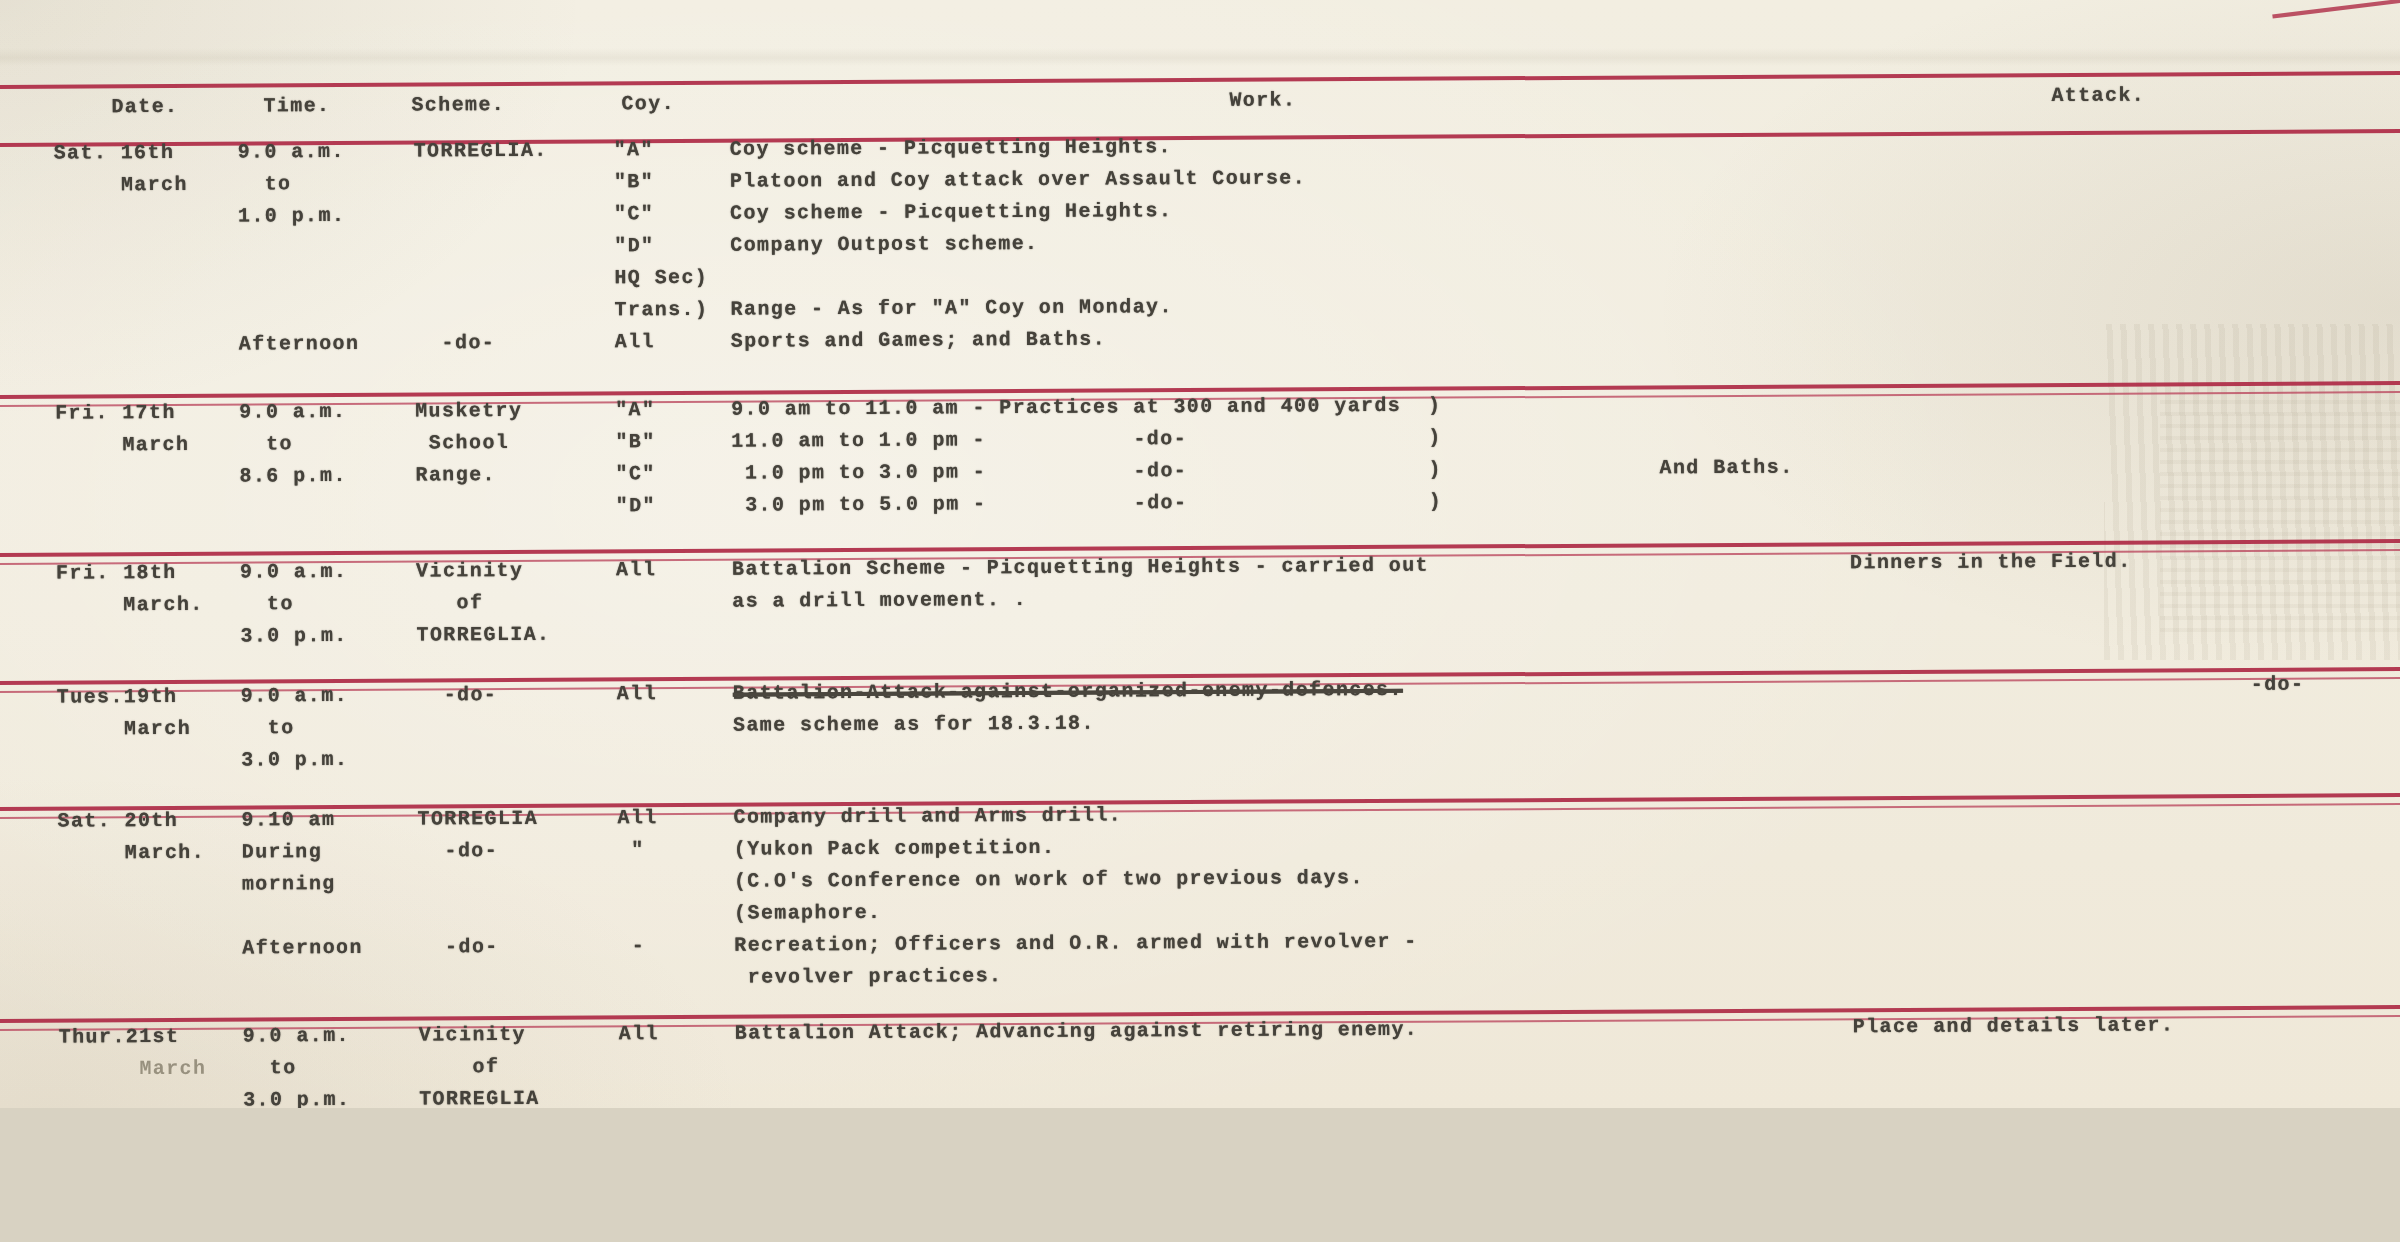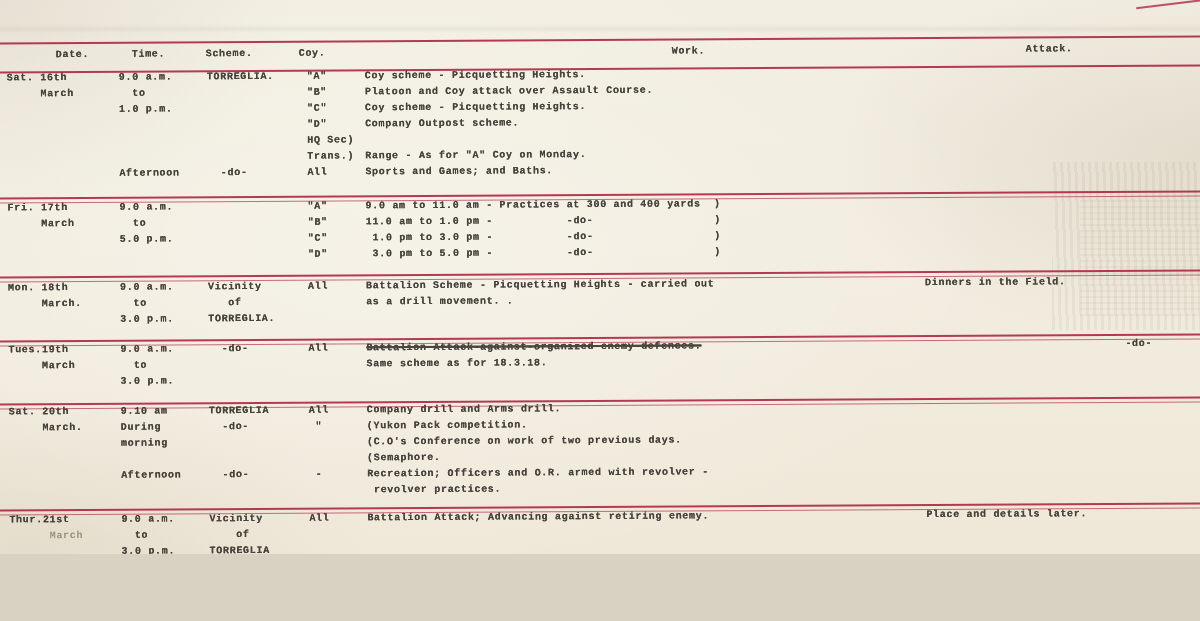--- a/index.html
+++ b/index.html
@@ -17,21 +17,21 @@
   }
   .tilt{position:absolute;inset:0;transform:rotate(-0.33deg);}
   .txt{text-shadow:0 0 0.6px rgba(64,60,52,0.85);}
   .rule{position:absolute;left:-12px;width:1224px;height:2px;background:#ae2a45;opacity:.92;}
   .rule.thin{height:1px;background:#bb4a60;opacity:.8;}
   .hdr{position:absolute;top:44px;height:16px;line-height:16px;white-space:pre;}
   .block{position:absolute;left:0;width:1200px;}
   .block-0{top:67px}.block-1{top:197px}.block-2{top:277px}
   .block-3{top:339px}.block-4{top:401px}.block-5{top:509px}
   .col{position:absolute;top:0;}
-  .col-date{left:8px}.col-time{left:120px}.col-place{left:208px}
+  .col-date{left:28px}.col-time{left:120px}.col-place{left:208px}
   .col-coy{left:308px}.col-work{left:366px}.col-remarks{left:925px}
   .block-1 .col-remarks{left:830px}
   .block-3 .col-remarks{left:1125px}
   .line{height:16px;line-height:16px;white-space:pre;}
   .block-3 .col-work .line-0{text-decoration:line-through;text-decoration-thickness:1.6px;text-decoration-color:#4a463e;}
   .block-5 .col-date .line-1{color:#98917f;text-shadow:none;}
   .page-num{position:absolute;left:1150px;top:586px;width:36px;text-align:center;transform:rotate(90deg);}
   .corner-tick{position:absolute;top:3px;left:1136px;width:70px;height:2px;background:#ae2a45;transform:rotate(-7deg);opacity:.8;}
   .bleed1{position:absolute;left:1052px;top:162px;width:148px;height:168px;
     background:repeating-linear-gradient(88deg, rgba(108,94,66,0.07) 0 3px, rgba(108,94,66,0) 3px 7px);}
@@ -62,22 +62,22 @@
     <div class="rule" style="top:400px"></div>
     <div class="rule thin" style="top:405px"></div>
     <div class="rule" style="top:506px"></div>
     <div class="rule thin" style="top:511px"></div>
     <div class="rule" style="top:567px"></div>
     <div class="rule thin" style="top:571px"></div>
 
     <span class="hdr txt" style="left:57px">Date.</span>
     <span class="hdr txt" style="left:133px">Time.</span>
     <span class="hdr txt" style="left:207px">Scheme.</span>
-    <span class="hdr txt" style="left:300px">Coy.</span>
-    <span class="hdr txt" style="left:673px">Work.</span>
+    <span class="hdr txt" style="left:312px">Coy.</span>
+    <span class="hdr txt" style="left:616px">Work.</span>
     <span class="hdr txt" style="left:1027px">Attack.</span>
 
     <div id="blocks">
         <div class="block block-0">
           <div class="col col-date">
             <div class="line line-0 txt">Sat. 16th</div>
             <div class="line line-1 txt">     March</div>
           </div>
           <div class="col col-time">
             <div class="line line-0 txt">9.0 a.m.</div>
@@ -118,38 +118,48 @@
           <div class="col col-remarks"></div>
         </div>
         <div class="block block-1">
           <div class="col col-date">
             <div class="line line-0 txt">Fri. 17th</div>
             <div class="line line-1 txt">     March</div>
           </div>
           <div class="col col-time">
             <div class="line line-0 txt">9.0 a.m.</div>
             <div class="line line-1 txt">  to</div>
-            <div class="line line-2 txt">5.0 p.m.</div>
+            <div class="line line-2 txt">8.6 p.m.</div>
+          </div>
+          <div class="col col-place">
+            <div class="line line-0 txt">Musketry</div>
+            <div class="line line-1 txt"> School</div>
+            <div class="line line-2 txt">Range.</div>
           </div>
           <div class="col col-coy">
             <div class="line line-0 txt">"A"</div>
             <div class="line line-1 txt">"B"</div>
             <div class="line line-2 txt">"C"</div>
             <div class="line line-3 txt">"D"</div>
           </div>
           <div class="col col-work">
             <div class="line line-0 txt">9.0 am to 11.0 am - Practices at 300 and 400 yards  )</div>
             <div class="line line-1 txt">11.0 am to 1.0 pm -           -do-                  )</div>
             <div class="line line-2 txt"> 1.0 pm to 3.0 pm -           -do-                  )</div>
             <div class="line line-3 txt"> 3.0 pm to 5.0 pm -           -do-                  )</div>
           </div>
+          <div class="col col-remarks">
+            <div class="line line-0 txt"></div>
+            <div class="line line-1 txt"></div>
+            <div class="line line-2 txt">And Baths.</div>
+          </div>
         </div>
         <div class="block block-2">
           <div class="col col-date">
-            <div class="line line-0 txt">Mon. 18th</div>
+            <div class="line line-0 txt">Fri. 18th</div>
             <div class="line line-1 txt">     March.</div>
           </div>
           <div class="col col-time">
             <div class="line line-0 txt">9.0 a.m.</div>
             <div class="line line-1 txt">  to</div>
             <div class="line line-2 txt">3.0 p.m.</div>
           </div>
           <div class="col col-place">
             <div class="line line-0 txt">Vicinity</div>
             <div class="line line-1 txt">   of</div>

